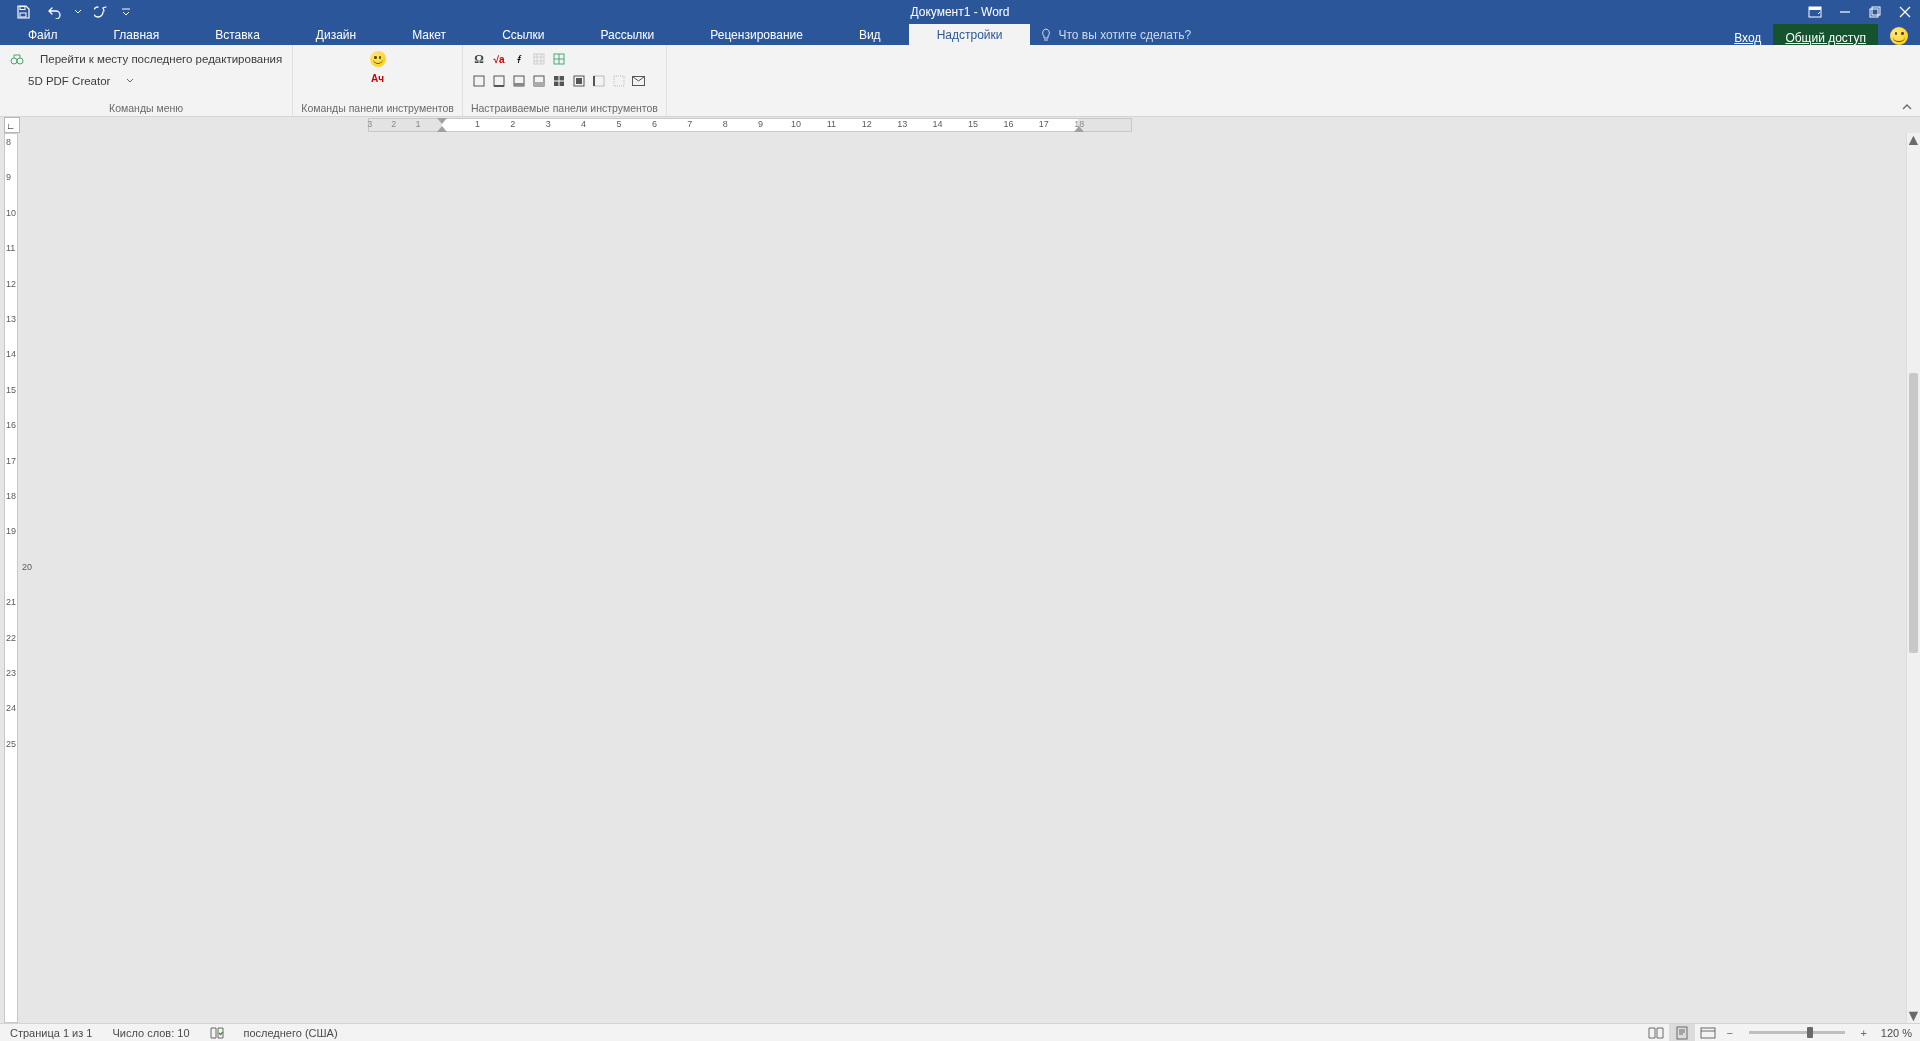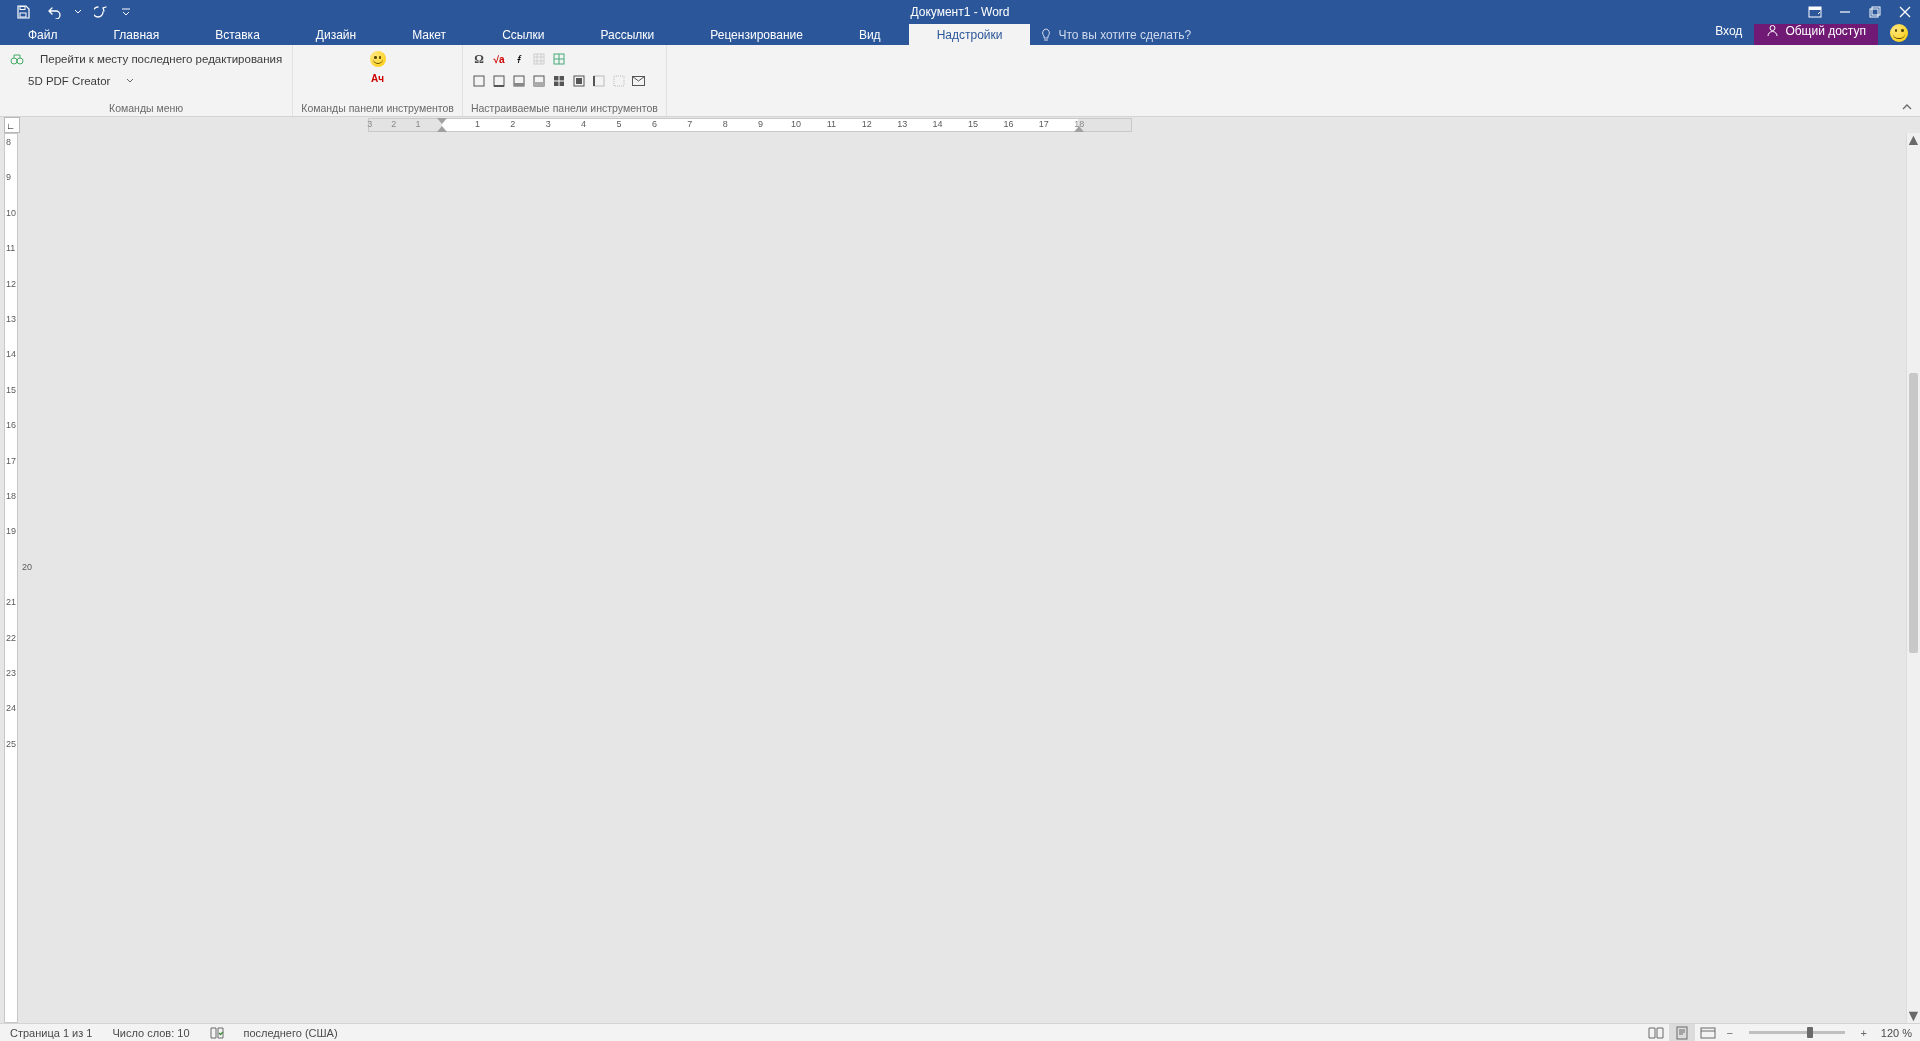--- a/index.html
+++ b/index.html
@@ -15,22 +15,22 @@
 
 
 .tabrow { height: 21px; background: #2b579a; display: flex; align-items: stretch; color: #fff; font-size: 12px; }
 .tab { padding: 0 28px; display: flex; align-items: center; cursor: pointer; white-space: nowrap; }
 .tab.file { background: #2b579a; font-weight: 400; }
 .tab.active { background: #f3f3f3; color: #2b579a; }
 .tellme { display: flex; align-items: center; padding: 0 10px; gap: 6px; color: #cfd9ec; }
 .tellme input { background: transparent; border: none; color: #cfd9ec; font-size: 12px; width: 200px; outline: none; }
 .tellme input::placeholder { color: #cfd9ec; }
 .rightctl { margin-left: auto; display: flex; align-items: center; }
-.rtitem { padding: 0 12px; height: 100%; display: flex; align-items: flex-start; gap: 6px; cursor: pointer; }
-.sharebtn { background: #701a75; }
+.rtitem { padding: 0 12px; height: 100%; display: flex; align-items: flex-end; gap: 6px; cursor: pointer; text-decoration: underline; }
+.sharebtn { background: #14532d; flex-direction: column; }
 .smiley { width: 18px; height: 18px; background: radial-gradient(circle at 30% 30%, #ffe680, #ffcc00); border-radius: 50%; position: relative; }
 .smiley::before, .smiley::after { content: ""; position: absolute; background: #5a4a00; border-radius: 50%; width: 2.5px; height: 2.5px; top: 5px; }
 .smiley::before { left: 4.5px; } .smiley::after { right: 4.5px; }
 .smiley .mouth { position: absolute; left: 3px; right: 3px; bottom: 3.5px; height: 5px; border: 1.3px solid #5a4a00; border-top: none; border-left: none; border-right: none; border-radius: 0 0 10px 10px; }
 
 
 .ribbon { height: 72px; background: #f3f3f3; border-bottom: 1px solid #d4d4d4; display: flex; position: relative; }
 .group { border-right: 1px solid #e1e1e1; padding: 4px 8px 0 8px; display: flex; flex-direction: column; }
 .group .body { flex: 1; display: flex; flex-direction: column; gap: 2px; }
 .group .label { font-size: 10.5px; color: #6a6a6a; text-align: center; padding-bottom: 2px; white-space: nowrap; }

